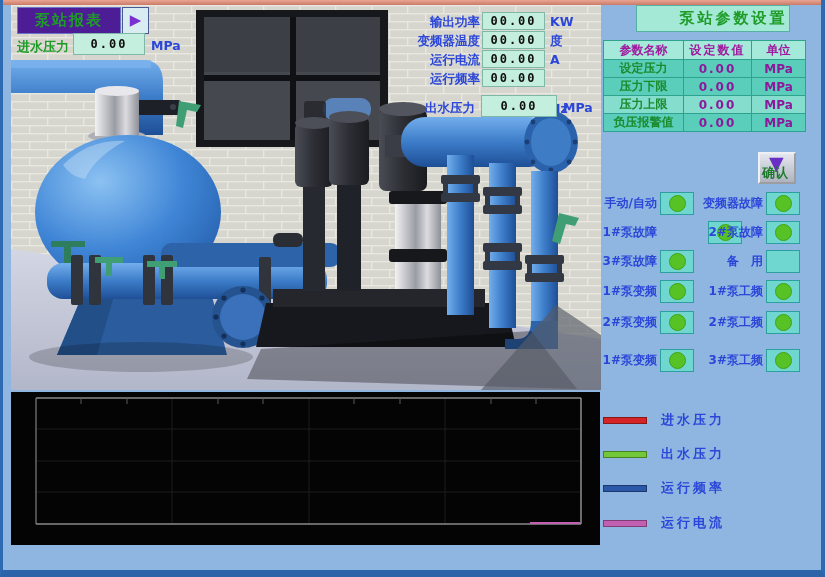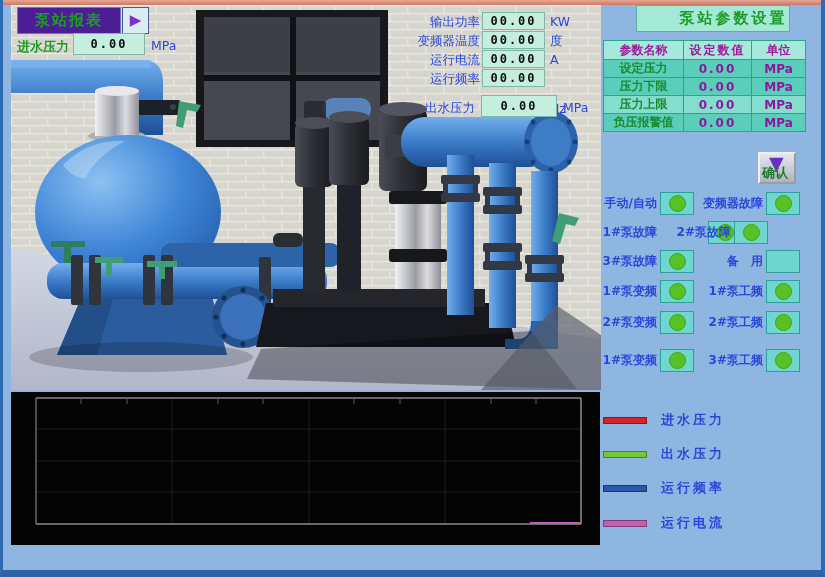--- a/index.html
+++ b/index.html
@@ -10,21 +10,21 @@
     border-left:3px solid #2e6ab2; border-right:4px solid #2e6ab2;
     border-bottom:7px solid #2d63a9;
   }
   .topbeam{position:absolute;left:0;top:0;width:825px;height:5px;
     background:linear-gradient(#eaa693,#c97a66);}
   .abs{position:absolute;}
   
   .photo{left:8px;top:5px;width:590px;height:385px;}
   .trend{left:8px;top:392px;width:589px;height:153px;}
   
-  .lbl-blue{color:#2b46d8;font-weight:normal;font-size:12.5px;white-space:nowrap;}
+  .lbl-blue{color:#2b46d8;font-weight:bold;font-size:12.5px;white-space:nowrap;}
   .lbl-green{color:#1f9c28;font-weight:bold;font-size:13px;white-space:nowrap;}
   .valbox{
     background:#c4eedd;border:1px solid #7fb8a8;color:#101010;
     font-family:"DejaVu Sans Mono","Liberation Mono",monospace;
     font-weight:bold;font-size:12px;display:flex;align-items:center;justify-content:center;
     letter-spacing:2px;
   }
   
   .report-btn{left:14px;top:7px;width:104px;height:27px;background:#4c1d95;
     border:1px solid #6f74c8;display:flex;align-items:center;justify-content:center;
@@ -321,21 +321,21 @@
     <span class="ledbox">
         <span class="led"></span>
       </span>
   </div>
   <div class="sc" style="left:596px;top:221px;gap:48px;">
     <span class="t w1">1#泵故障</span>
     <span class="ledbox">
         <span class="led"></span>
       </span>
   </div>
-  <div class="sc" style="left:656px;top:221px;">
+  <div class="sc" style="left:688px;top:221px;">
     <span class="t w2">2#泵故障</span>
     <span class="ledbox">
         <span class="led"></span>
       </span>
   </div>
   <div class="sc" style="left:596px;top:250px;">
     <span class="t w1">3#泵故障</span>
     <span class="ledbox">
         <span class="led"></span>
       </span>

